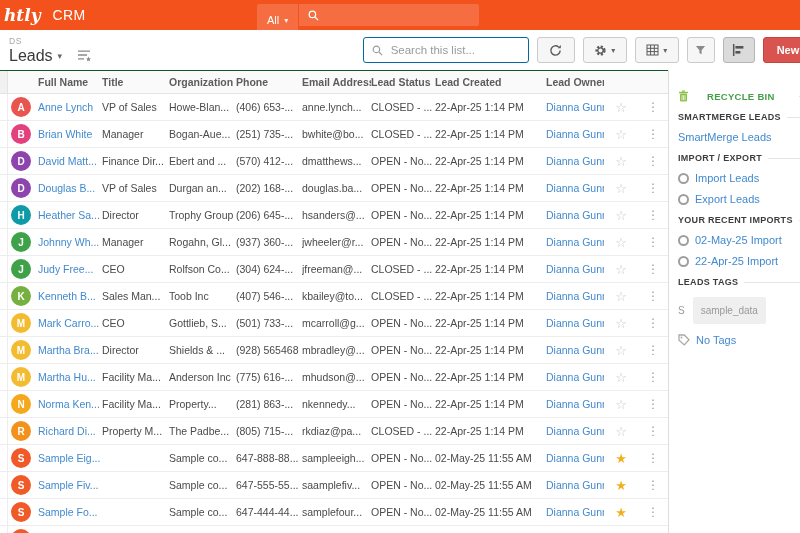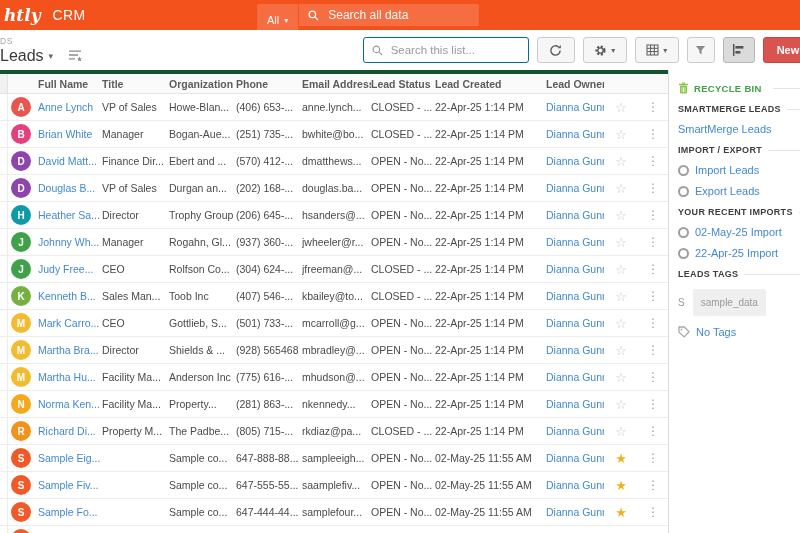--- a/index.html
+++ b/index.html
@@ -15,21 +15,21 @@
   .scope-chip{background:rgba(255,255,255,.16);color:#fff;font-size:11px;display:flex;align-items:center;
               gap:5px;padding:16px 10px;border-radius:2px 0 0 2px;margin-right:1px;cursor:pointer;}
   .scope-caret{font-size:8px;opacity:.85;}
   .global-search{background:rgba(255,255,255,.16);display:flex;align-items:center;gap:7px;
                  padding:0 9px;width:162px;border-radius:0 2px 2px 0;color:#fff;}
   .global-search input{background:transparent;border:none;outline:none;color:#fff;font-size:12px;width:130px;
                        font-family:"Liberation Sans",sans-serif;}
   .global-search input::placeholder{color:rgba(255,255,255,.96);opacity:1;}
 
   
-  .subbar{height:40px;display:flex;align-items:center;background:#fff;}
+  .subbar{height:40px;display:flex;align-items:center;padding-left:9px;background:#fff;}
   .view-block{display:flex;flex-direction:column;justify-content:center;}
   .collection-label{font-size:8.5px;color:#A7A7A7;letter-spacing:.6px;margin-bottom:1px;}
   .view-row{display:flex;align-items:center;}
   .view-title{font-size:16px;color:#3a3a3a;}
   .view-caret{font-size:9px;color:#666;margin-left:5px;}
   .list-icon{margin-left:15px;display:flex;align-items:center;}
   .toolbar{margin-left:auto;display:flex;align-items:center;gap:8px;margin-right:-42px;}
   .list-search{width:148px;height:24px;border:1px solid #0369a1;border-radius:3px;display:flex;align-items:center;
                padding:0 8px;gap:6px;color:#9a9a9a;background:#fff;}
   .list-search input{border:none;outline:none;font-size:11.5px;color:#555;width:110px;
@@ -46,39 +46,39 @@
   .btn-caret{font-size:8px;color:#666;}
   .new-lead{height:26px;background:#D9534F;border:1px solid #C64540;border-radius:3px;color:#fff;
             font-size:11px;font-weight:700;padding:0 13px;display:flex;align-items:center;cursor:pointer;
             white-space:nowrap;box-sizing:border-box;}
 
   
   .content{display:flex;height:463px;overflow:hidden;}
   .table-area{width:668px;flex:none;}
   .thead,.tr{display:grid;grid-template-columns:8px 30px 64px 67px 67px 66px 69px 64px 111px 58px 34px 30px;
              align-items:center;}
-  .thead{height:24px;border-top:4px solid #14532d;border-bottom:1px solid #E3E3E3;background:#FAFAFA;
+  .thead{height:24px;border-top:1px solid #14532d;border-bottom:1px solid #E3E3E3;background:#FAFAFA;
          font-weight:700;color:#5c5c5c;font-size:10.5px;box-sizing:border-box;}
   .thead .gutter{background:#F1F1F1;height:100%;border-right:1px solid #E3E3E3;box-sizing:border-box;}
   .tr{height:27px;border-bottom:1px solid #EDEDED;font-size:10.5px;color:#4a4a4a;box-sizing:border-box;}
   .tr .gutter{height:100%;border-right:1px solid #EDEDED;box-sizing:border-box;}
   .td{overflow:hidden;white-space:nowrap;padding-right:4px;}
   .avatar{width:20px;height:20px;border-radius:50%;color:#fff;font-size:10px;font-weight:700;
           display:flex;align-items:center;justify-content:center;margin:0 auto;}
   a.link{color:#4289CE;text-decoration:none;cursor:pointer;}
   .star{font-size:13px;color:#C9C9C9;text-align:center;cursor:pointer;line-height:1;}
   .star.on{color:#F2B01E;}
   .kebab{color:#9a9a9a;text-align:center;font-size:12px;cursor:pointer;line-height:1;}
 
   
   .sidebar{flex:1;border-left:1px solid #DDD;padding:12px 0 0 9px;overflow:hidden;box-sizing:border-box;}
   .sb-h{display:flex;align-items:center;font-size:9px;font-weight:700;color:#3d3d3d;letter-spacing:.3px;
         margin:10px 0 9px;white-space:nowrap;}
   .sb-h::after{content:"";flex:1;height:1px;background:#E4E4E4;margin-left:6px;min-width:5px;}
-  .sb-h.green{color:#43A047;gap:5px;margin-top:0;font-size:9.5px;}
+  .sb-h.green{color:#43A047;gap:18px;margin-top:8px;font-size:9.5px;}
   .sb-link{display:flex;align-items:center;gap:6px;font-size:11px;color:#4289CE;margin:9px 0;
            white-space:nowrap;text-decoration:none;cursor:pointer;}
   .donut{width:7px;height:7px;border:2px solid #9E9E9E;border-radius:50%;flex:none;}
   .tag-row{display:flex;align-items:center;gap:8px;margin:10px 0;}
   .tag-initial{color:#9a9a9a;font-size:10px;}
   .tag-chip{background:#EFEFEF;color:#999;font-size:10px;padding:8px 8px;border-radius:2px;cursor:pointer;}
 </style>
 </head>
 <body>
 
@@ -92,21 +92,20 @@
         <span>All</span>
         <span class="scope-caret">▾</span>
       </div>
       <div class="global-search">
         <span style="display:flex;">
           <svg width="11" height="11" viewBox="0 0 12 12">
               <circle cx="4.8" cy="4.8" r="3.5" fill="none" stroke="#fff" stroke-width="1.4"></circle>
               <line x1="7.6" y1="7.6" x2="11" y2="11" stroke="#fff" stroke-width="1.4"></line>
             </svg>
         </span>
-        <input placeholder="Search all data" style="">
       </div>
     </div>
   </div>
 
   <div class="subbar">
     <div class="view-block">
       <span class="collection-label">DS</span>
       <div class="view-row">
         <span class="view-title">Leads</span>
         <span class="view-caret">▾</span>

